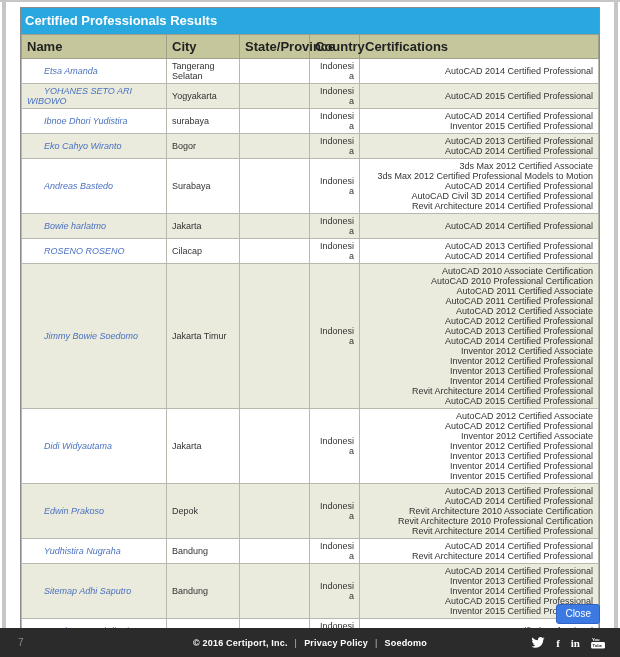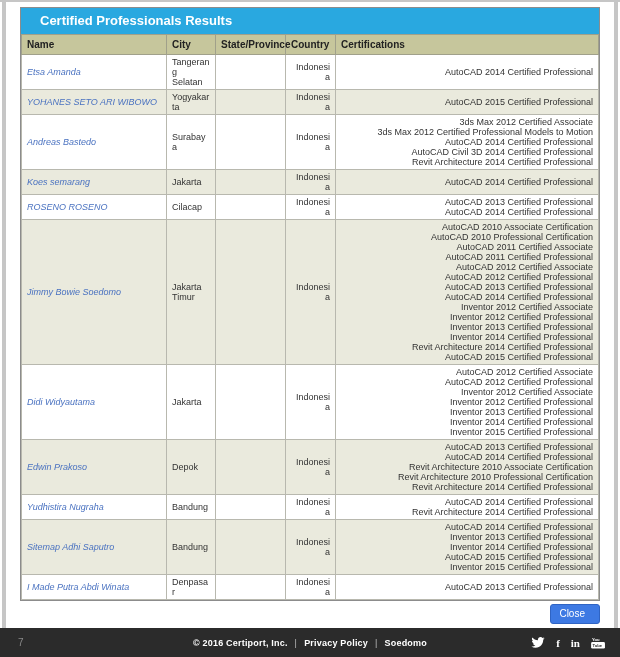--- a/index.html
+++ b/index.html
@@ -19,69 +19,70 @@
   .edge-top { position:absolute; top:0; left:0; right:0; height:2px; background:#c6c6c6; }
 
   .content { position:absolute; left:20px; top:7px; width:580px; }
 
   .panel { border:1px solid #8c8c8c; }
   .panel-title {
     background:var(--titlebar,#29a8e0);
     color:#fff;
     font-weight:bold;
     font-size:13px;
-    padding:5px 10px 6px 19px;
+    padding:5px 10px 6px 4px;
   }
   table.results {
     width:100%;
     border-collapse:collapse;
     font-size:9px;
     table-layout:fixed;
   }
   table.results th {
     background:var(--headerbg,#c6c69c);
     color:#222;
     font-weight:bold;
     text-align:left;
     padding:4px 5px;
     border:1px solid #a0a08a;
-    font-size:10px;
+    font-size:13px;
   }
   table.results td {
     padding:2px 5px;
     border:1px solid #b8b8ae;
     vertical-align:middle;
     line-height:10px;
     font-size:9px;
     word-wrap:break-word;
   }
   table.results tbody tr:nth-child(even) { background:var(--stripe,#eaeadd); }
   table.results tbody tr:nth-child(odd)  { background:#ffffff; }
   .col-name  { width:145px; }
-  .col-city  { width:49px; }
+  .col-city  { width:73px; }
   .col-state { width:70px; }
   .col-country { width:50px; text-align:right; }
   th.col-country { text-align:center; }
   td.col-name a {
     color:var(--link,#4a72c0);
     font-style:italic;
     text-decoration:none;
     cursor:pointer;
+    margin-left:17px;
   }
   .cert-line { line-height:10px;text-align:right; }
 
   .close-btn {
     position:absolute;
     right:20px; top:604px;
     background:var(--closebg,#3d79e3);
     border:1px solid #2f64c4;
     border-radius:3px;
     color:#fff;
     font-size:10px;
-    padding:3px 14px 4px 8px;
+    padding:3px 8px 4px 8px;
     cursor:pointer;
     font-family:"Liberation Sans","DejaVu Sans",sans-serif;
   }
 
   .footer {
     position:absolute;
     left:0; right:0; bottom:0;
     height:29px;
     background:var(--footerbg,#2b2b2b);
     display:flex;
@@ -143,34 +144,54 @@
           <tr>
             <td class="col-name"><a>YOHANES SETO ARI WIBOWO</a></td>
             <td class="col-city">Yogyakarta</td>
             <td class="col-state"></td>
             <td class="col-country">Indonesia</td>
             <td class="col-certs">
               <div class="cert-line">AutoCAD 2015 Certified Professional</div>
             </td>
           </tr>
           <tr>
+            <td class="col-name"><a>Ibnoe Dhori Yudistira</a></td>
+            <td class="col-city">surabaya</td>
+            <td class="col-state"></td>
+            <td class="col-country">Indonesia</td>
+            <td class="col-certs">
+              <div class="cert-line">AutoCAD 2014 Certified Professional</div>
+              <div class="cert-line">Inventor 2015 Certified Professional</div>
+            </td>
+          </tr>
+          <tr>
+            <td class="col-name"><a>Eko Cahyo Wiranto</a></td>
+            <td class="col-city">Bogor</td>
+            <td class="col-state"></td>
+            <td class="col-country">Indonesia</td>
+            <td class="col-certs">
+              <div class="cert-line">AutoCAD 2013 Certified Professional</div>
+              <div class="cert-line">AutoCAD 2014 Certified Professional</div>
+            </td>
+          </tr>
+          <tr>
             <td class="col-name"><a>Andreas Bastedo</a></td>
             <td class="col-city">Surabaya</td>
             <td class="col-state"></td>
             <td class="col-country">Indonesia</td>
             <td class="col-certs">
               <div class="cert-line">3ds Max 2012 Certified Associate</div>
               <div class="cert-line">3ds Max 2012 Certified Professional Models to Motion</div>
               <div class="cert-line">AutoCAD 2014 Certified Professional</div>
               <div class="cert-line">AutoCAD Civil 3D 2014 Certified Professional</div>
               <div class="cert-line">Revit Architecture 2014 Certified Professional</div>
             </td>
           </tr>
           <tr>
-            <td class="col-name"><a>Koes semarang</a></td>
+            <td class="col-name"><a>Bowie harlatmo</a></td>
             <td class="col-city">Jakarta</td>
             <td class="col-state"></td>
             <td class="col-country">Indonesia</td>
             <td class="col-certs">
               <div class="cert-line">AutoCAD 2014 Certified Professional</div>
             </td>
           </tr>
           <tr>
             <td class="col-name"><a>ROSENO ROSENO</a></td>
             <td class="col-city">Cilacap</td>

